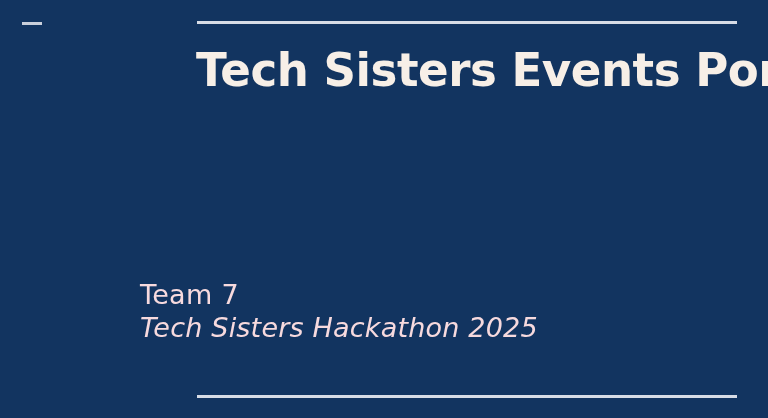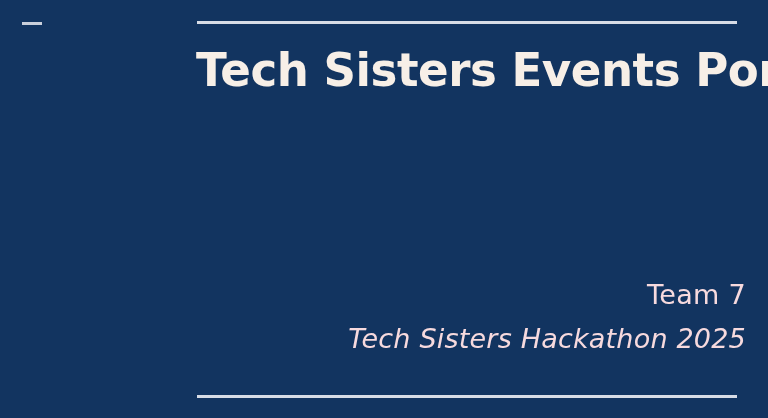--- a/index.html
+++ b/index.html
@@ -58,24 +58,23 @@
     line-height: 1.12;
     text-align: left;
     white-space: nowrap;
     transform: scaleX(0.96);
     transform-origin: left center;
   }
 
   
   .credit {
     position: absolute;
-    right: 22px;
+    right: 28px;
     top: 279px;
     width: 600px;
-    text-align: right;
   }
   .credit-team {
     display: block;
     color: #f7dade;
     font-family: "DejaVu Sans", "Liberation Sans", sans-serif;
     font-size: 27px;
     font-weight: 400;
     line-height: 1.18;
     letter-spacing: 0.3px;
     white-space: nowrap;
@@ -83,21 +82,21 @@
   .credit-event {
     display: block;
     color: #f7dade;
     font-family: "DejaVu Sans", "Liberation Sans", sans-serif;
     font-size: 27px;
     font-weight: 400;
     font-style: italic;
     line-height: 1.18;
     letter-spacing: 0.2px;
     white-space: nowrap;
-    margin-top: 12px;
+    margin-top: 1px;
   }
 </style>
 </head>
 <body>
 
 <div id="slide">
 
   <div class="corner-dash"></div>
 
   <div class="rule rule-top"></div>

